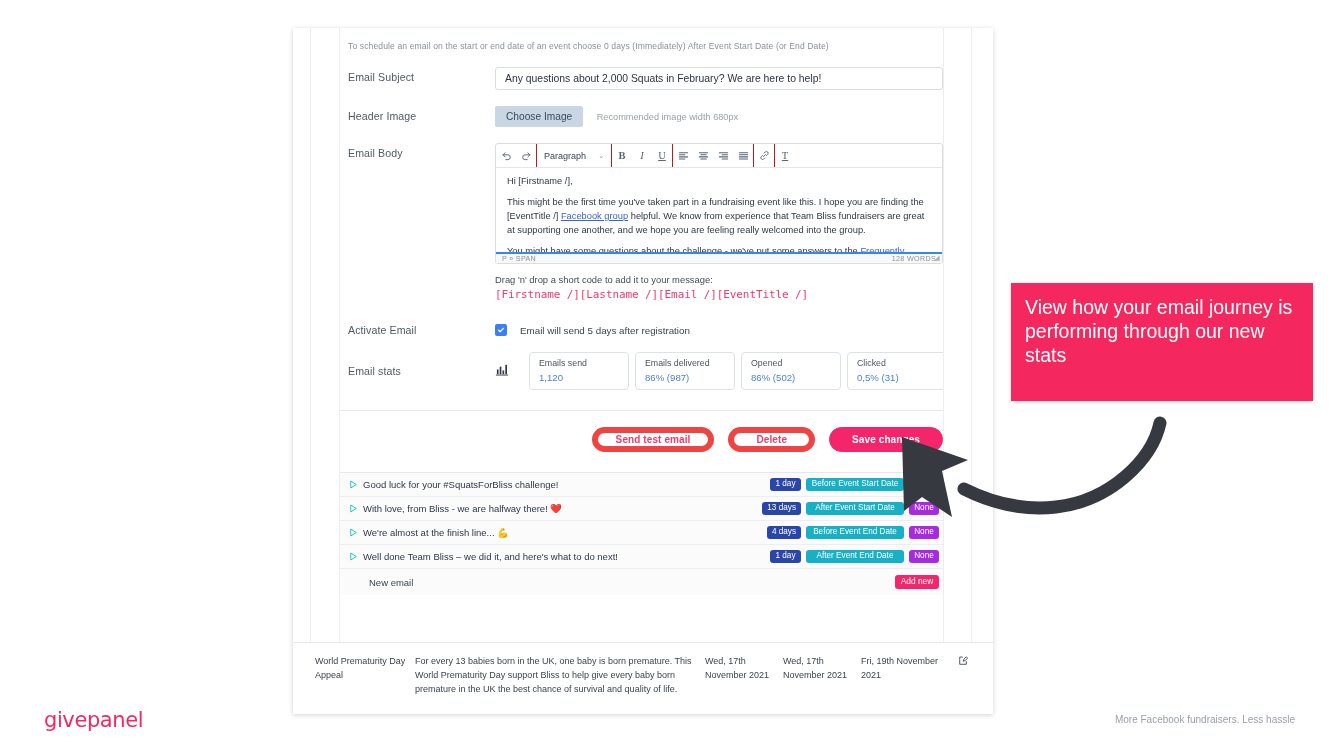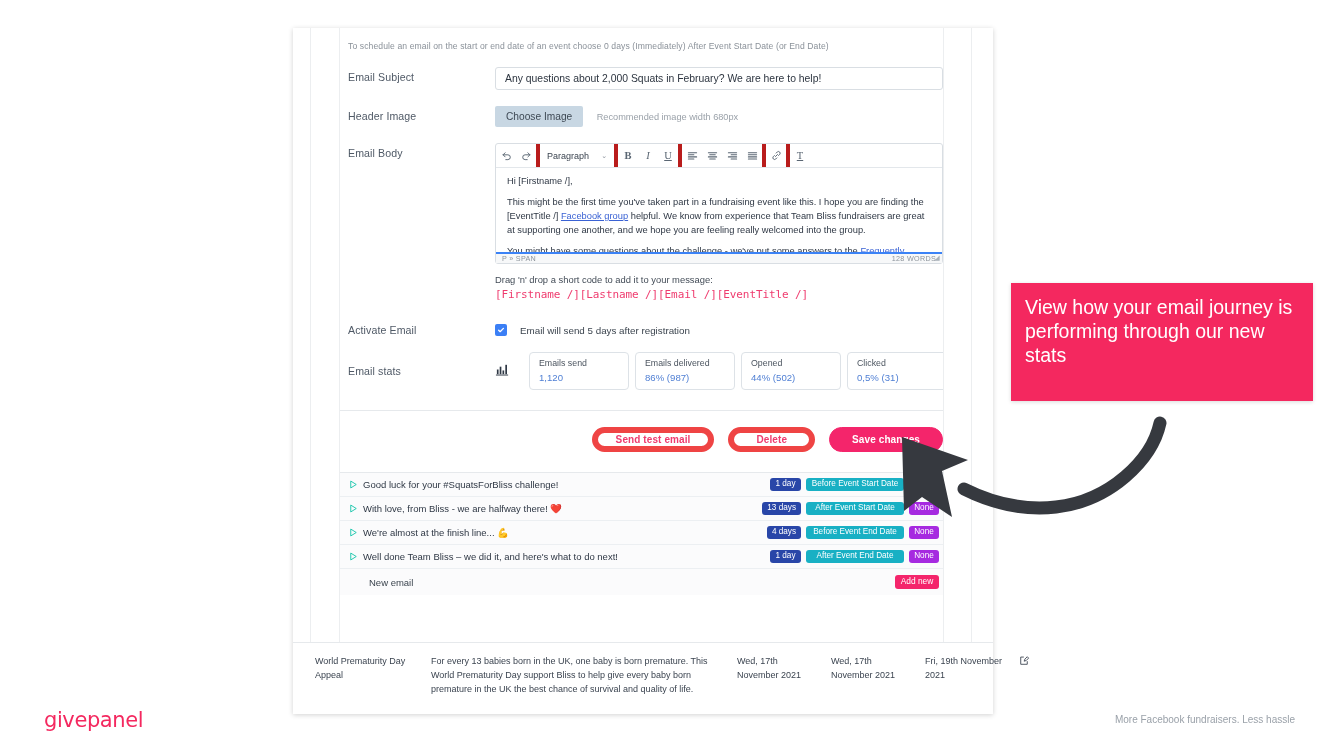--- a/index.html
+++ b/index.html
@@ -55,21 +55,21 @@
   .rec-text { font-size:9.2px; color:#9aa1a9; margin-left:9px; vertical-align:middle; }
 
   
   .editor {
     width:448px; border:1px solid #d9dee3; border-radius:3px; background:#fff;
   }
   .editor-toolbar {
     height:24px; display:flex; align-items:center;
     border-bottom:1px solid #e3e7eb;
   }
-  .tb-group { display:flex; align-items:center; height:100%; border-right:4px solid #b91c1c; }
+  .tb-group { display:flex; align-items:center; height:100%; border-right:1px solid #b91c1c; }
   .tb-btn {
     width:20px; height:100%; display:flex; align-items:center; justify-content:center;
     color:#5a6673; cursor:pointer;
   }
   .tb-btn svg { display:block; }
   .tb-select {
     display:flex; align-items:center; justify-content:space-between;
     width:74px; height:100%; padding:0 7px; font-size:9px; color:#3b4450; cursor:pointer;
   }
   .tb-caret { font-size:7px; color:#8a929c; }
@@ -154,21 +154,21 @@
   }
   .newemail-label { font-size:9.5px; color:#3c454f; flex:1; padding-left:21px; }
   .badge-add { background:#f4256b; min-width:44px; text-align:center; font-size:8.4px; }
 
   
   #bottom-table {
     position:absolute; left:0; right:0; bottom:0; height:72px;
     border-top:1px solid #e6e9ec; background:#fff;
     padding:12px 0 0 0;
   }
-  .bt-row { display:flex; font-size:9px; color:#3b4450; line-height:1.55; padding:0 20px 0 22px;gap:16px; }
+  .bt-row { display:flex; font-size:9px; color:#3b4450; line-height:1.55; padding:0 20px 0 22px; }
   .bt-name { width:100px; flex:none; }
   .bt-desc { width:290px; flex:none; }
   .bt-date { width:78px; flex:none; }
   .bt-edit { flex:1; text-align:right; color:#2f3845; padding-right:4px; }
 
   
   #callout {
     position:absolute; left:1011px; top:283px; width:302px; height:118px;
     background:#f4285f; color:#ffffff;
     font-size:19.5px; line-height:1.24; padding:12px 14px 0 14px;
@@ -336,21 +336,21 @@
           <div class="stat-box">
             <div class="stat-label">Emails send</div>
             <div class="stat-value">1,120</div>
           </div>
           <div class="stat-box">
             <div class="stat-label">Emails delivered</div>
             <div class="stat-value">86% (987)</div>
           </div>
           <div class="stat-box">
             <div class="stat-label">Opened</div>
-            <div class="stat-value">44% (502)</div>
+            <div class="stat-value">86% (502)</div>
           </div>
           <div class="stat-box">
             <div class="stat-label">Clicked</div>
             <div class="stat-value">0,5% (31)</div>
           </div>
         </div>
       </div>
     </div>
 
     <div class="divider"></div>

